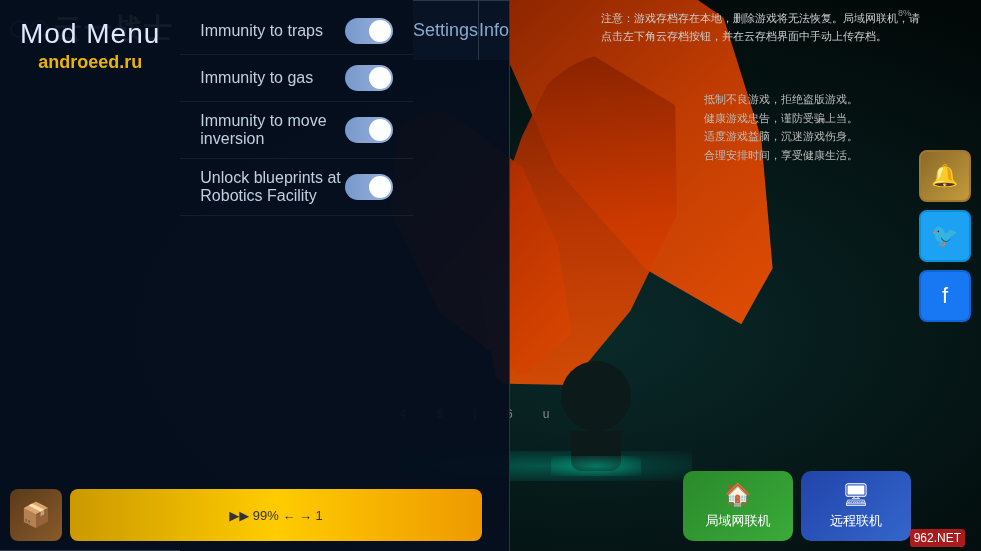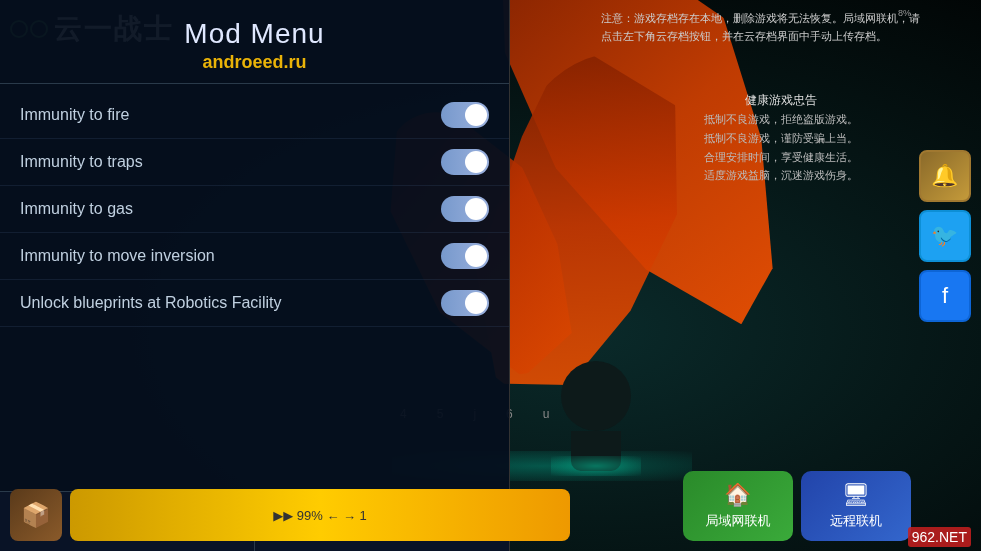--- a/index.html
+++ b/index.html
@@ -197,21 +197,21 @@
       display: flex; align-items: center; justify-content: center;
       font-size: 24px;
       cursor: pointer;
     }
 
     
     .bottom-bar {
       position: absolute;
       bottom: 10px;
       left: 70px;
-      width: 500px;
+      width: 412px;
       height: 52px;
       background: linear-gradient(90deg, #cc9900, #ffcc00, #ee9900);
       border-radius: 8px;
       display: flex; align-items: center; justify-content: center;
       font-size: 13px;
       color: #333;
       cursor: pointer;
     }
 
     
@@ -243,21 +243,21 @@
 
     
     .mod-menu-panel {
       position: absolute;
       top: 0; left: 0;
       width: 510px;
       height: 100%;
       background: rgba(5, 15, 30, 0.95);
       border-right: 1px solid #333;
       display: flex;
-      flex-direction: column;
+      flex-direction: row;
     }
 
     .mod-menu-header {
       padding: 18px 20px 10px;
       text-align: center;
       border-bottom: 1px solid #2a3a4a;
     }
     .mod-menu-title {
       color: #e0e8ff;
       font-size: 28px;
@@ -329,24 +329,24 @@
       background: rgba(10,20,40,0.9);
     }
     .mod-tab:first-child {
       border-right: 1px solid #2a3a4a;
     }
 
     
     .watermark-962 {
       position: absolute;
       bottom: 4px;
-      right: 10px;
+      right: 16px;
       background: rgba(200,30,30,0.85);
       color: white;
-      font-size: 14px;
+      font-size: 12px;
       padding: 2px 4px;
       border-radius: 3px;
     }
 
     
     .top-right-small {
       position: absolute;
       top: 8px;
       right: 70px;
       color: #999;
@@ -376,25 +376,24 @@
   <div class="logo-text">云一战士</div>
 </div>
 
 <div class="notice-text">
   <span>注意：游戏存档存在本地，删除游戏将无法恢复。局域网联机，请点击左下角云存档按钮，并在云存档界面中手动上传存档。</span>
 </div>
 
 <div class="top-right-small">8%</div>
 
 <div class="health-notice">
-  <div class="health-title">健康游戏忠告</div>
   <div>抵制不良游戏，拒绝盗版游戏。</div>
-  <div>抵制不良游戏，谨防受骗上当。</div>
+  <div>健康游戏忠告，谨防受骗上当。</div>
+  <div>适度游戏益脑，沉迷游戏伤身。</div>
   <div>合理安排时间，享受健康生活。</div>
-  <div>适度游戏益脑，沉迷游戏伤身。</div>
 </div>
 
 <div class="right-buttons">
   <div class="right-btn bell-btn">
     <span>🔔</span>
   </div>
   <div class="right-btn twitter-btn">
     <span>🐦</span>
   </div>
   <div class="right-btn fb-btn">
@@ -413,26 +412,20 @@
 <div class="mod-menu-panel">
   <div class="mod-menu-header">
     <div class="mod-menu-title">Mod Menu</div>
     <div class="mod-menu-subtitle">androeed.ru</div>
   </div>
 
   <div class="mod-menu-list">
 
 
 
-    <div class="mod-item">
-      <span class="mod-item-label">Immunity to fire</span>
-      <div class="toggle-switch toggle-on">
-        <div class="toggle-knob toggle-knob-on"></div>
-      </div>
-    </div>
 
     <div class="mod-item">
       <span class="mod-item-label">Immunity to traps</span>
       <div class="toggle-switch toggle-on">
         <div class="toggle-knob toggle-knob-on"></div>
       </div>
     </div>
 
     <div class="mod-item">
       <span class="mod-item-label">Immunity to gas</span>

